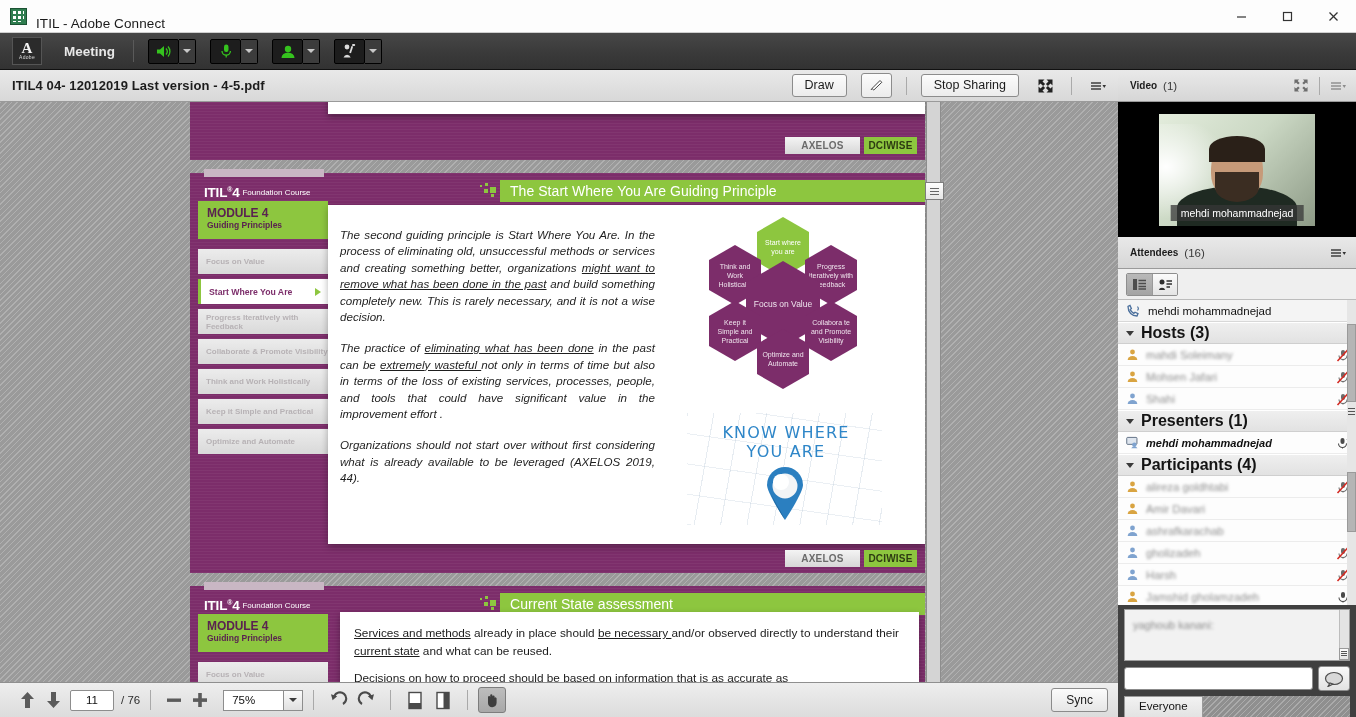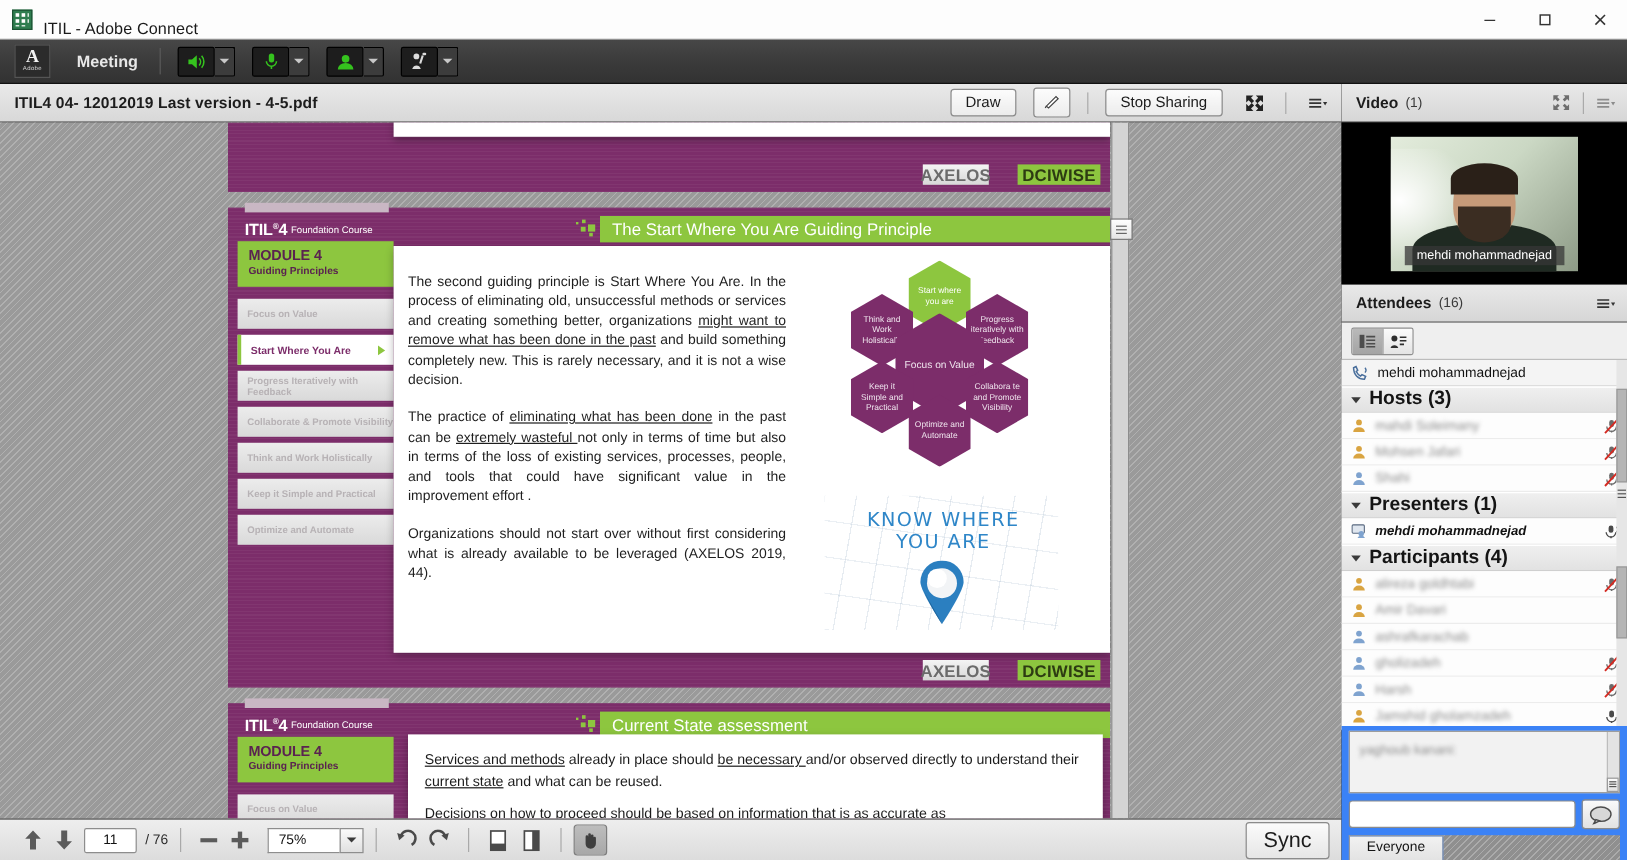--- a/index.html
+++ b/index.html
@@ -105,24 +105,24 @@
      linear-gradient(#666,#666) 0 3px/9px 1px no-repeat,
      linear-gradient(#666,#666) 0 6px/9px 1px no-repeat;}
 
   
   .slide{ background:#7c2d6a; position:relative; margin-bottom:13px;
      background-image:repeating-linear-gradient(0deg, rgba(255,255,255,.045) 0 1px, rgba(0,0,0,0) 1px 3px);}
   .slide.partial-top{ height:58px; }
   .slide-white-top{ position:absolute; left:138px; top:-40px; right:0px; height:52px; background:#fff;
         box-shadow:0 3px 6px rgba(0,0,0,.35);}
   .logo-row{ position:absolute; right:8px; bottom:6px; display:flex; gap:4px;}
-  .logo-ax{ width:55px;height:17px;background:linear-gradient(#f4f4f4,#d7d7d7);
-     display:flex;align-items:center;justify-content:center;font-size:14px;font-weight:bold;color:#6b6b6b;letter-spacing:.2px;}
-  .logo-dc{ width:69px;height:17px;background:#8dc63f;
-     display:flex;align-items:center;justify-content:center;font-size:14px;font-weight:bold;color:#2d3b12;letter-spacing:.2px;margin-left:20px;}
+  .logo-ax{ width:75px;height:17px;background:linear-gradient(#f4f4f4,#d7d7d7);
+     display:flex;align-items:center;justify-content:center;font-size:10px;font-weight:bold;color:#6b6b6b;letter-spacing:.2px;}
+  .logo-dc{ width:53px;height:17px;background:#8dc63f;
+     display:flex;align-items:center;justify-content:center;font-size:10px;font-weight:bold;color:#2d3b12;letter-spacing:.2px;}
 
   .slide-main{ height:400px; }
   .slide-bar{ position:absolute; left:14px; top:-4px; width:120px; height:8px; background:#c9b7c4; }
   .itil-head{ position:absolute; left:14px; top:10px; width:124px; color:#fff; }
   .itil-head .t1{ font-size:13.5px; font-weight:bold; letter-spacing:-.2px;}
   .itil-head .t1 sup{ font-size:7px; }
   .itil-head .t2{ font-size:8px; margin-left:3px; vertical-align:2px;}
   .module-box{ position:absolute; left:8px; top:28px; width:130px; height:38px; background:#8dc63f;
      padding:5px 0 0 9px; color:#4b1f43;}
   .module-box .m1{ font-size:12px; font-weight:bold; color:#5a2350; letter-spacing:-.1px;}
@@ -145,21 +145,21 @@
   .slide-title-wrap{ position:absolute; left:290px; top:7px; right:0px; height:22px; display:flex; align-items:center;}
   .dots{ width:20px; height:16px; position:relative; flex:none;}
   .dots i{ position:absolute; background:#8dc63f; display:block;}
   .title-green{ background:#8dc63f; color:#fff; font-size:14px; padding:2px 10px 3px; height:22px;
      display:flex; align-items:center; flex:1; letter-spacing:.05px;}
   .content-card{
     position:absolute; left:138px; top:32px; right:0; bottom:29px; background:#fff;
     box-shadow:0 3px 7px rgba(0,0,0,.3);
     display:flex;
   }
-  .card-text{ width:345px; padding:22px 18px 0 12px; }
+  .card-text{ width:345px; padding:22px 18px 0 12px;font-style:italic; }
   .card-text p{ font-size:11.6px; line-height:16.4px; color:#1e1e1e; text-align:justify;
      margin-bottom:15px; font-family:"Liberation Sans",sans-serif; }
   .card-text u{ text-decoration:underline; }
   .card-art{ flex:1; position:relative; }
 
   
   .hexwrap{ position:absolute; left:18px; top:12px; width:190px; height:190px; }
   .hex{ position:absolute; width:52px; height:60px; background:#7c2d6a;
      clip-path:polygon(50% 0%,100% 25%,100% 75%,50% 100%,0% 75%,0% 25%);
      color:#efe4ed; font-size:7px; line-height:9px; text-align:center;
@@ -182,21 +182,21 @@
   .bottom-white{ position:absolute; left:150px; top:26px; right:6px; bottom:-6px; background:#fff;
      padding:12px 12px 0 14px; box-shadow:0 3px 7px rgba(0,0,0,.3);}
   .bottom-white p{ font-size:11.8px; line-height:18px; color:#1b1b1b; margin-bottom:9px;}
 
   
   .right{ position:absolute; right:0; top:70px; width:238px; bottom:0; background:#2b2b2b; }
   .pod-head{
     height:32px; background:linear-gradient(#e9e9e9,#d6d6d6); border-bottom:1px solid #9a9a9a;
     display:flex; align-items:center; padding:0 6px 0 12px;
   }
-  .pod-title{ font-size:13px; color:#1c1c1c; font-weight:bold;}
+  .pod-title{ font-size:10px; color:#1c1c1c; font-weight:bold;}
   .pod-count{ font-size:11.5px; color:#3a3a3a; margin-left:6px;}
   .pod-head .sp{ margin-left:auto; display:flex; align-items:center; gap:6px;}
 
   .video-pod{ height:135px; background:#000; position:relative; overflow:hidden; }
   .vid-frame{ position:absolute; left:41px; top:12px; width:156px; height:112px;
      background:linear-gradient(135deg,#e3ecdc 0%,#cbd8c4 45%,#8d9a86 100%); overflow:hidden;}
   .vid-frame .light{ position:absolute; left:-20px; top:10px; width:90px; height:95px;
      background:radial-gradient(ellipse at 30% 45%, #ffffff 0%, rgba(255,255,255,0) 70%); }
   .head{ position:absolute; left:50%; top:26px; transform:translateX(-50%);
      width:52px; height:60px; border-radius:48% 48% 44% 44%; background:#c69a79;}
@@ -230,21 +230,21 @@
   .micico{ width:14px;height:14px;flex:none;}
   .att-scroll{ position:absolute; right:0; top:0; width:9px; bottom:0; }
   .att-scroll .tr{ position:absolute; right:0; top:0; width:9px; bottom:0; background:#e6e6e6;}
   .att-scroll .th{ position:absolute; right:0; top:24px; width:9px; height:78px; background:#b5b5b5; border:1px solid #9a9a9a;}
   .att-scroll .th2{ position:absolute; right:0; top:172px; width:9px; height:60px; background:#b5b5b5; border:1px solid #9a9a9a;}
   .att-dots{ position:absolute; right:1px; top:106px; width:7px; height:13px;
       background:linear-gradient(#555,#555) 0 2px/7px 1px no-repeat,
                  linear-gradient(#555,#555) 0 5px/7px 1px no-repeat,
                  linear-gradient(#555,#555) 0 8px/7px 1px no-repeat;}
 
-  .chat-pod{ position:absolute; left:0; right:0; bottom:0; height:112px; background:#3b82f6; padding:4px 6px 0;}
+  .chat-pod{ position:absolute; left:0; right:0; bottom:0; height:112px; background:#404040; padding:4px 6px 0;}
   .chat-log{ height:52px; background:#f2f2f2; border:1px solid #9d9d9d; position:relative; overflow:hidden;}
   .chat-msg{ font-size:11px; color:#8a8a8a; padding:9px 0 0 8px; filter:blur(1.6px);}
   .chat-sb{ position:absolute; right:0; top:0; width:10px; bottom:0; background:#e3e3e3; border-left:1px solid #bdbdbd;}
   .chat-sb .h{ position:absolute; right:0; bottom:0; width:10px; height:12px; background:linear-gradient(#fcfcfc,#e3e3e3); border:1px solid #9a9a9a;
      display:flex;align-items:center;justify-content:center;}
   .chat-input-row{ display:flex; align-items:center; gap:5px; margin-top:5px;}
   .chat-input{ flex:1; height:23px; background:#fff; border:1px solid #8b8b8b; border-radius:3px;}
   .chat-send{ width:32px; height:25px; background:linear-gradient(#fafafa,#e2e2e2); border:1px solid #8b8b8b; border-radius:3px;
      display:flex; align-items:center; justify-content:center;}
   .chat-tabs{ display:flex; margin-top:5px; height:22px;}
@@ -265,21 +265,21 @@
      display:flex;align-items:center;justify-content:center; font-size:11.5px; color:#111; margin-left:4px;}
   .pagetot{ font-size:11.5px; color:#2b2b2b; margin-left:7px;}
   .zoombox{ width:60px; height:21px; background:#fff; border:1px solid #8d8d8d; border-right:none;
      display:flex;align-items:center; padding-left:8px; font-size:11.5px; color:#111;}
   .zoomcaret{ width:20px;height:21px; background:linear-gradient(#fbfbfb,#e0e0e0); border:1px solid #8d8d8d;
      display:flex;align-items:center;justify-content:center;}
   .tb-sep{ width:1px;height:20px;background:#a9a9a9;margin:0 10px;}
   .tb-ico{ width:28px;height:26px;display:flex;align-items:center;justify-content:center;}
   .tb-ico.active{ background:linear-gradient(#bdbdbd,#a8a8a8); border:1px solid #7d7d7d; border-radius:3px;}
   .sync-btn{ margin-left:auto; margin-right:10px; background:linear-gradient(#fbfbfb,#e6e6e6);
-     border:1px solid #8b8b8b; border-radius:3px; font-size:18px; color:#1b1b1b; padding:4px 14px;}
+     border:1px solid #8b8b8b; border-radius:3px; font-size:12px; color:#1b1b1b; padding:4px 14px;}
 </style>
 </head>
 <body>
 
 <div class="titlebar">
   <div class="app-icon"></div>
   <div class="win-title">ITIL - Adobe Connect</div>
   <div class="win-btns">
     <div class="win-btn">
       <svg width="13" height="13" viewBox="0 0 13 13">

